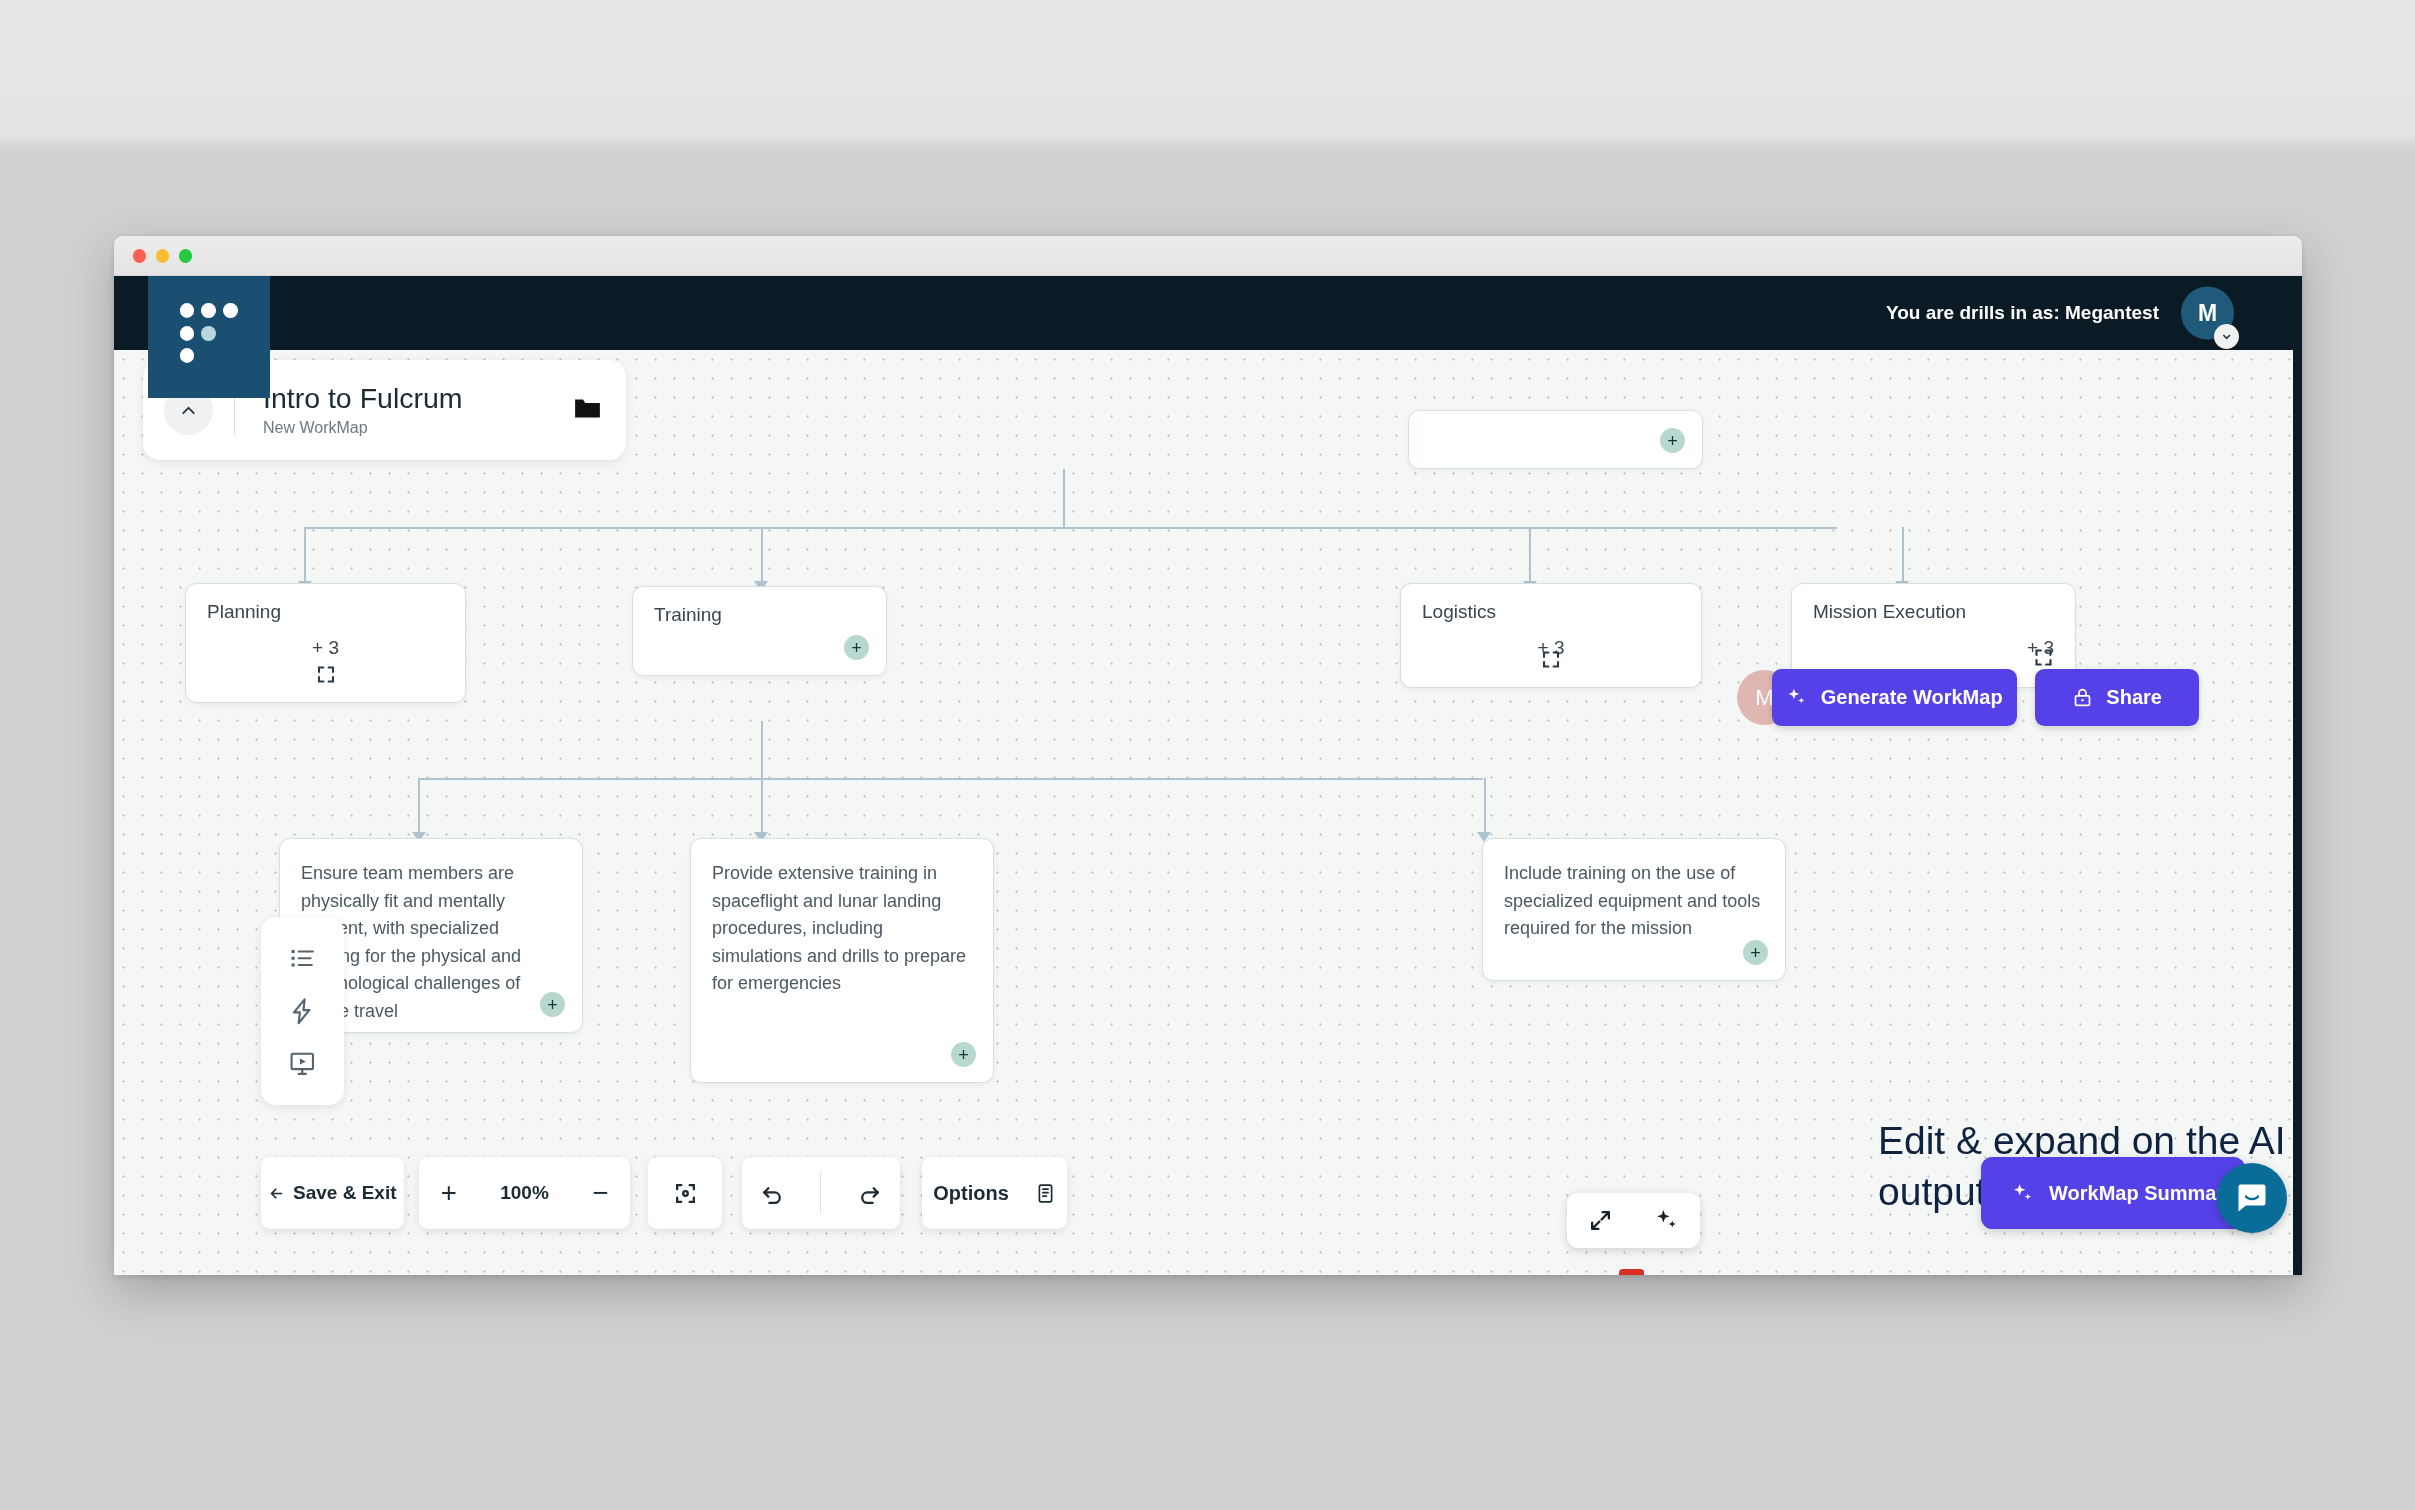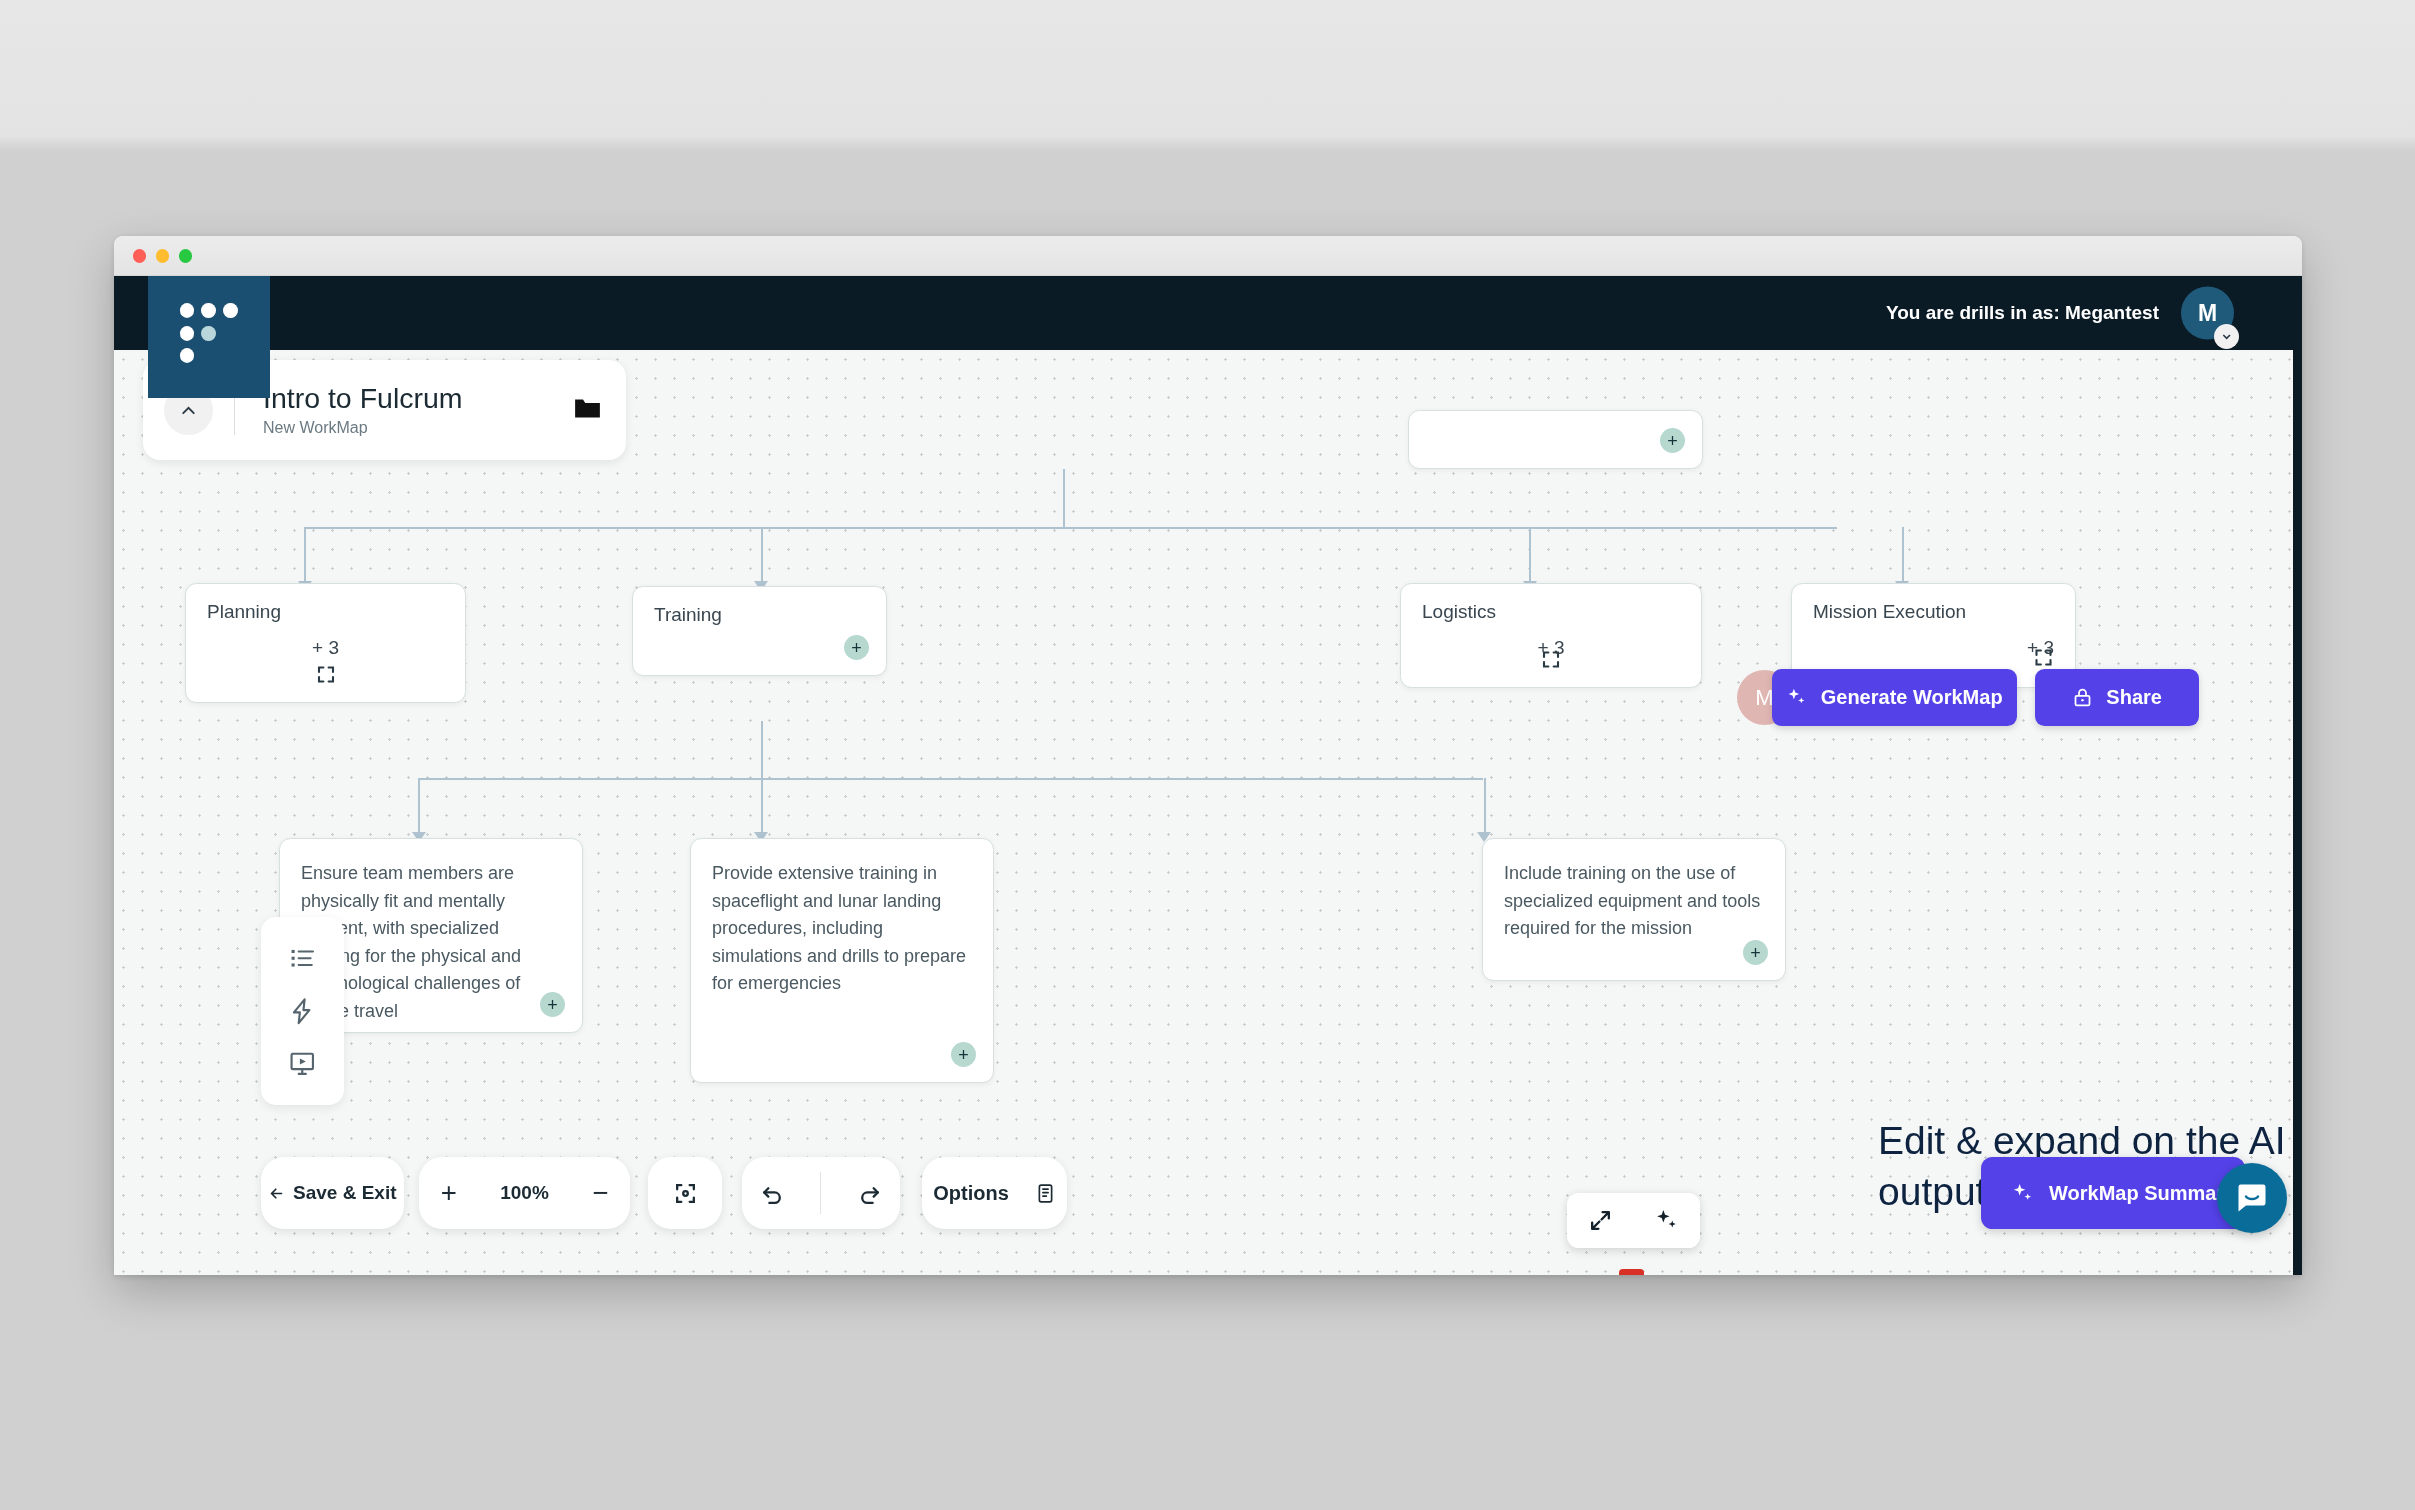--- a/index.html
+++ b/index.html
@@ -204,21 +204,21 @@
   #headline {
     position:absolute; left:1764px; top:880px;
     width:447px;
     font-size:39px; line-height:1.3; color:#0d2340;
     font-weight:400;
   }
 
   
   .bbar {
     position:absolute; bottom:46px; height:72px;
-    background:#fff; border-radius:23px;
+    background:#fff; border-radius:9px;
     box-shadow:0 2.9px 9.5px rgba(0,0,0,.09);
     display:flex; align-items:center; justify-content:center;
   }
   #bar-save { left:147px; width:143px; gap:7.6px; cursor:pointer; }
   #bar-save .lbl { font-size:19px; font-weight:700; color:#1b2a33; }
   #bar-save svg { width:17px; height:17px; }
   #bar-zoom { left:305px; width:211px; justify-content:space-around; }
   #bar-zoom .zbtn { font-size:27.6px; color:#1b2a33; cursor:pointer; line-height:1; user-select:none; }
   #bar-zoom .zval { font-size:19px; font-weight:700; color:#1b2a33; }
   #bar-fit  { left:534px; width:74px; cursor:pointer; }

